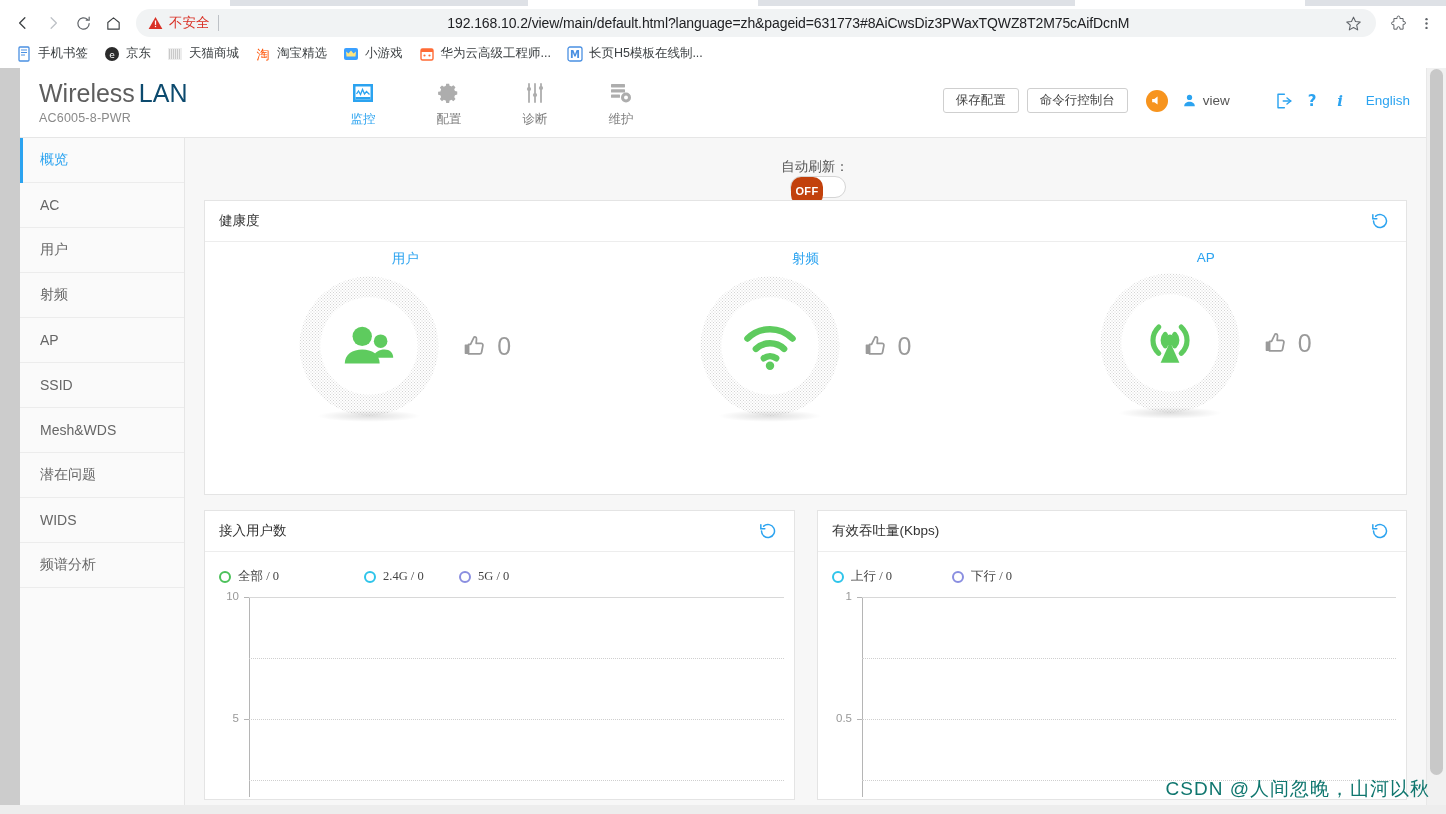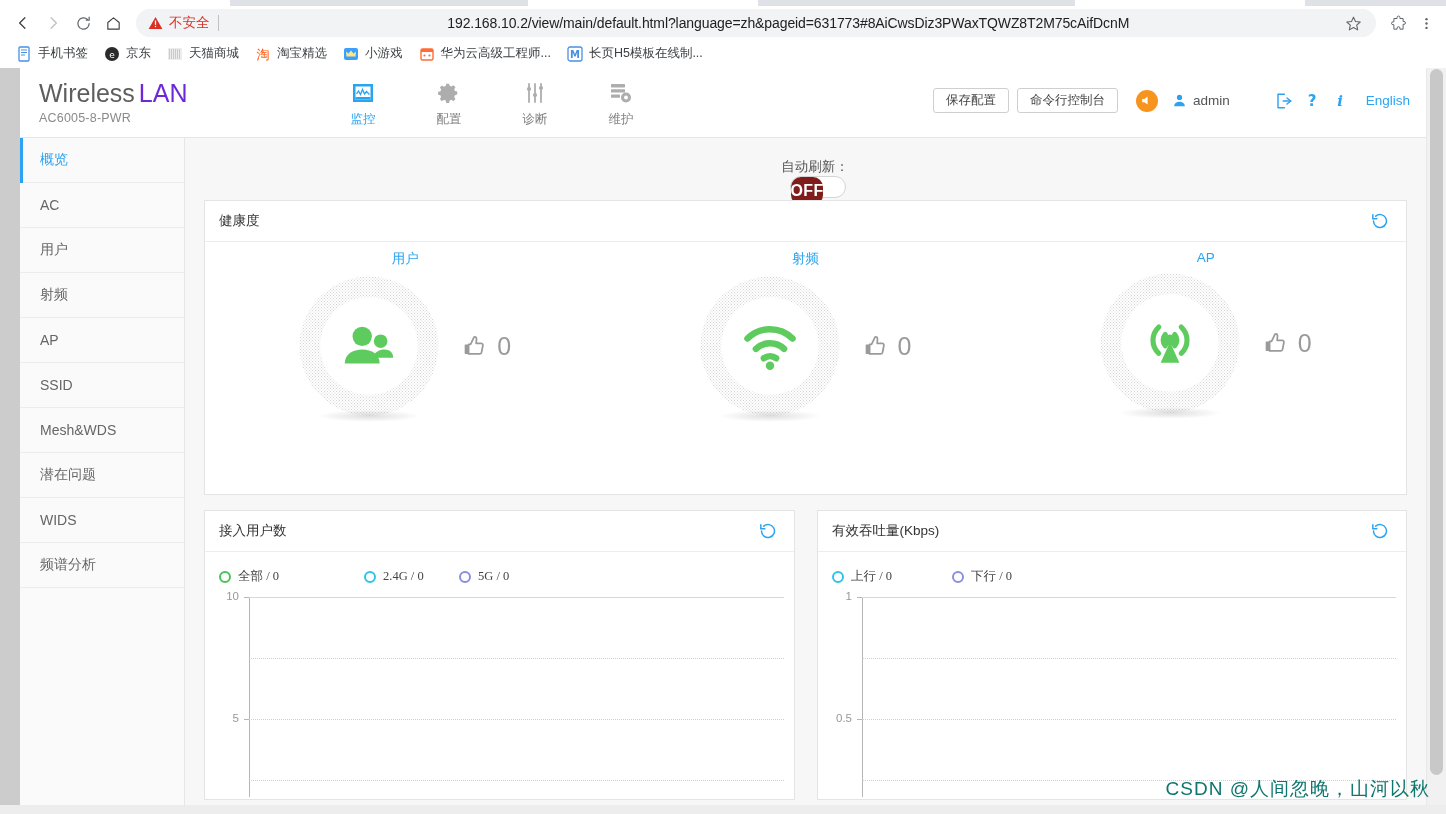--- a/index.html
+++ b/index.html
@@ -94,21 +94,21 @@
   }
 
   
   .app-header {
     position: absolute; left: 0; top: 0; width: 1406px; height: 70px;
     background: #ffffff; border-bottom: 1px solid #e6e6e6;
   }
   .brand { position: absolute; left: 19px; top: 10px; }
   .brand-title { font-size: 25px; font-weight: 400; line-height: 30px; }
   .brand-wireless { color: #5e5e5e; }
-  .brand-lan { color: #6d28d9; margin-left: 4px; }
+  .brand-lan { color: #0c4a6e; margin-left: 4px; }
   .brand-model { font-size: 12.5px; color: #8a8a8a; margin-top: 3px; letter-spacing: 0.2px; }
 
   .nav-tabs { position: absolute; left: 300px; top: 8px; display: flex; }
   .nav-tab {
     width: 86px; display: flex; flex-direction: column; align-items: center; gap: 5px;
     padding-top: 4px;
   }
   .nav-tab-ico { width: 26px; height: 26px; display: flex; align-items: center; justify-content: center; }
   .nav-tab-label { font-size: 12.5px; color: #7d7d7d; }
   .nav-tab.active .nav-tab-label { color: #2ba3f0; }
@@ -149,22 +149,22 @@
     background: #f7f7f7; overflow: hidden;
   }
   .refresh-row { display: flex; align-items: center; padding: 20px 0 0 19px; flex-direction: column; }
   .refresh-label { font-size: 13.5px; color: #555; }
   .toggle {
     width: 56px; height: 22px; border-radius: 11px; border: 1px solid #d5d5d5;
     background: #ffffff; position: relative; margin-left: 6px; cursor: pointer;
   }
   .toggle-knob {
     position: absolute; left: 0px; top: 0px; width: 32px; height: 28px; border-radius: 10px;
-    background: #7f1d1d; display: flex; align-items: center; justify-content: center;
-    color: #ffffff; font-size: 16px; font-weight: bold; letter-spacing: 0.4px;
+    background: #c2410c; display: flex; align-items: center; justify-content: center;
+    color: #ffffff; font-size: 11px; font-weight: bold; letter-spacing: 0.4px;
   }
 
   .card {
     background: #ffffff; border: 1px solid #e4e4e4; position: absolute;
   }
   .card-head {
     height: 41px; display: flex; align-items: center; justify-content: space-between;
     padding: 0 16px 0 14px; border-bottom: 1px solid #ededed;
   }
   .card-title { font-size: 13.5px; color: #333; }
@@ -415,21 +415,21 @@
         <div class="alarm-badge">
           <svg width="13" height="13" viewBox="0 0 24 24" fill="#ffffff">
               <path d="M4 9h4l6-4.5v15L8 15H4z"></path>
             </svg>
         </div>
         <div class="user-chip">
           <svg width="15" height="15" viewBox="0 0 24 24" fill="#2ba3f0">
               <circle cx="12" cy="7" r="4.2"></circle>
               <path d="M3.5 21c0-4.7 3.8-7.2 8.5-7.2s8.5 2.5 8.5 7.2z"></path>
             </svg>
-          <span class="user-name">admin</span>
+          <span class="user-name">view</span>
         </div>
         <div class="hicon">
           <svg width="18" height="18" viewBox="0 0 24 24" fill="none" stroke="#2ba3f0" stroke-width="1.9" stroke-linecap="round" stroke-linejoin="round">
               <path d="M12.5 3H4v18h8.5"></path>
               <polyline points="16,8 21,12 16,16"></polyline>
               <line x1="21" y1="12" x2="11" y2="12"></line>
             </svg>
         </div>
         <div class="hicon">
           <svg width="18" height="18" viewBox="0 0 24 24">

